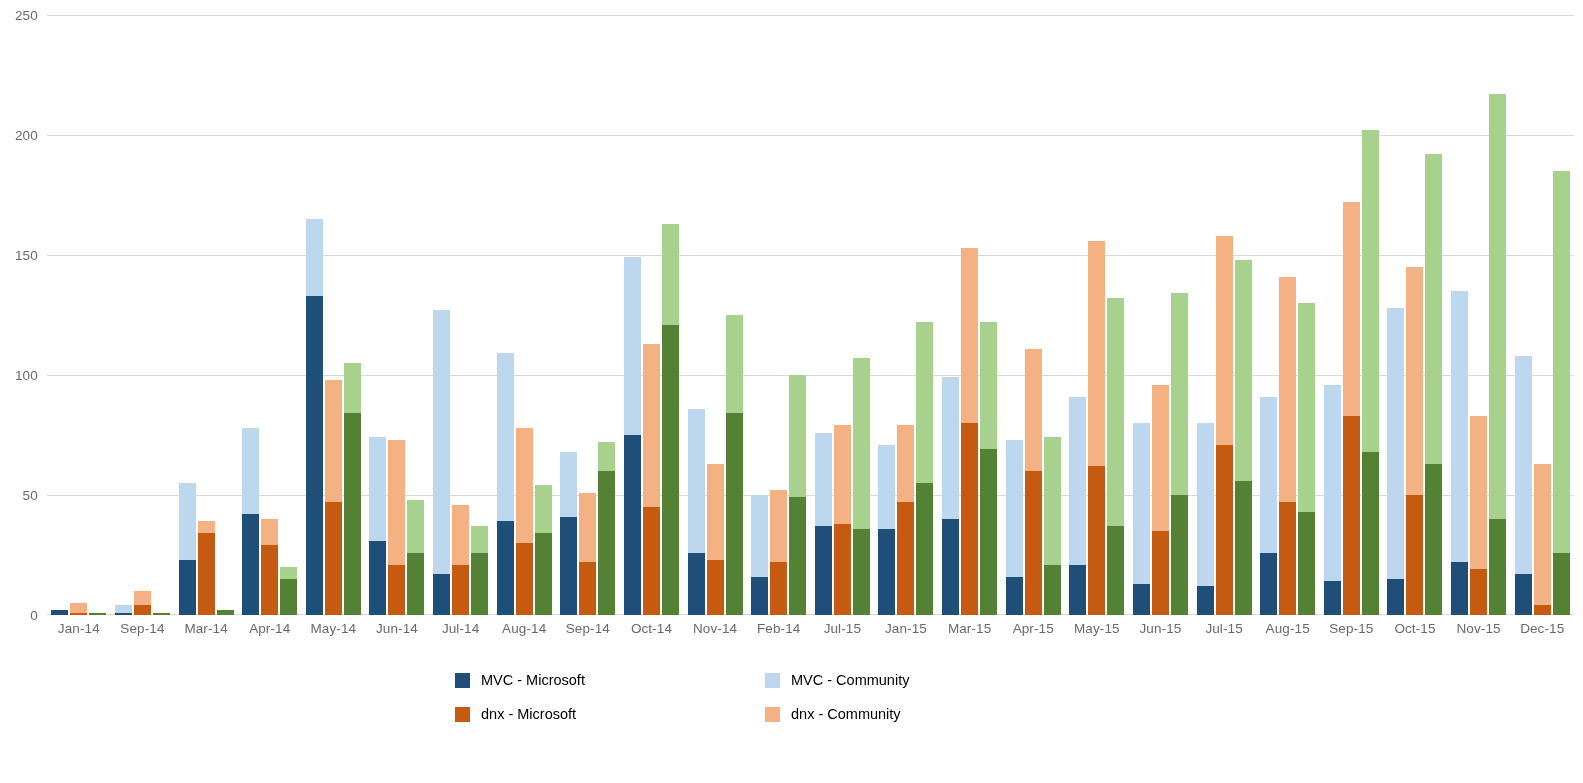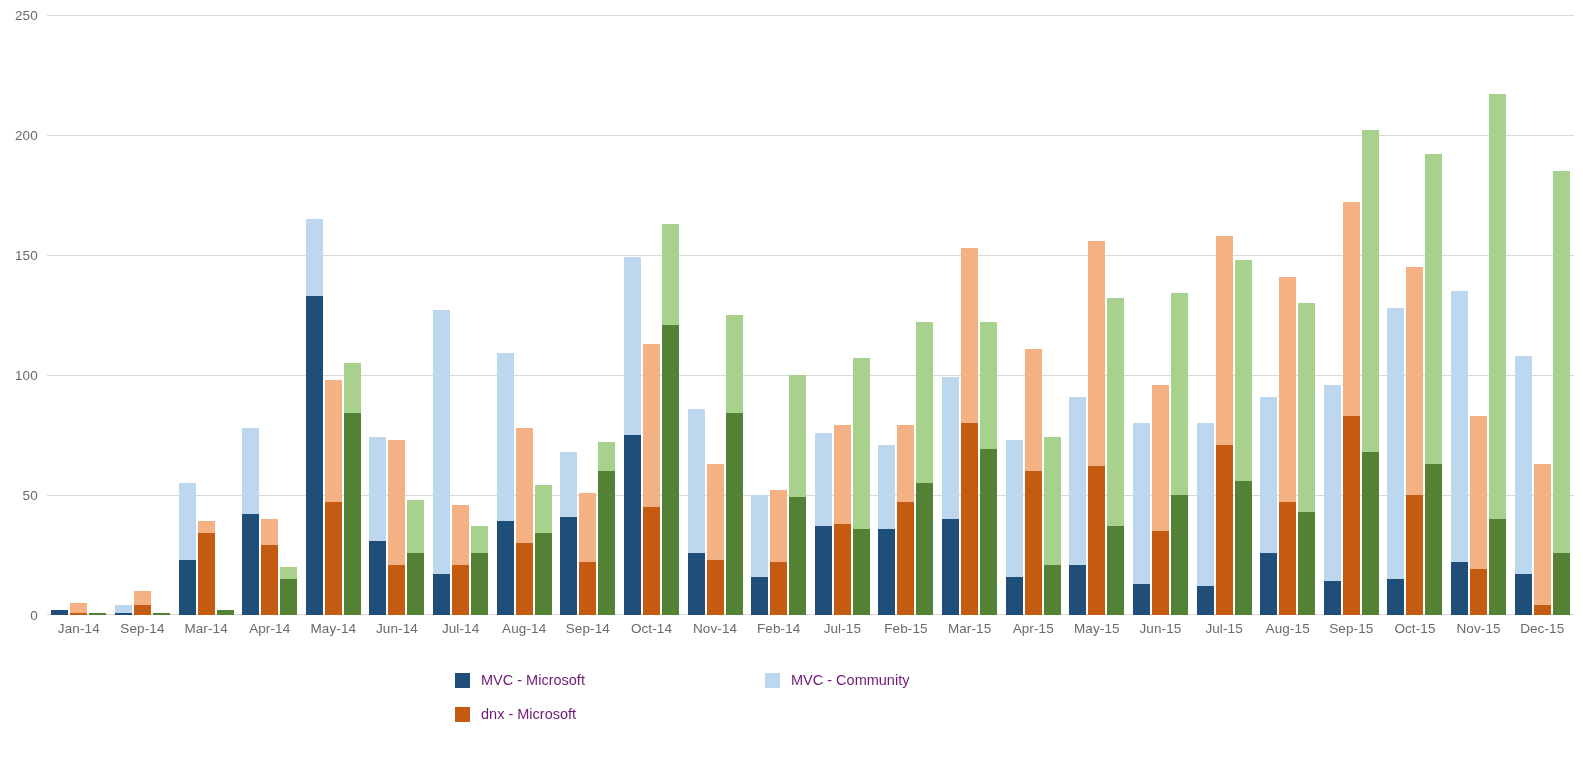--- a/index.html
+++ b/index.html
@@ -129,21 +129,21 @@
     align-items: center;
     gap: 11px;
   }
   .legend-swatch {
     width: 15px;
     height: 15px;
     flex: 0 0 auto;
   }
   .legend-label {
     font-size: 14.5px;
-    color: #701a75;
+    color: #000000;
     white-space: nowrap;
   }
 </style>
 </head>
 <body>
 
 <div id="chart-root">
 
   <div class="y-axis">
       <div class="y-tick" style="top: 615px;">0</div>
@@ -510,21 +510,21 @@
       <div class="x-label">Apr-14</div>
       <div class="x-label">May-14</div>
       <div class="x-label">Jun-14</div>
       <div class="x-label">Jul-14</div>
       <div class="x-label">Aug-14</div>
       <div class="x-label">Sep-14</div>
       <div class="x-label">Oct-14</div>
       <div class="x-label">Nov-14</div>
       <div class="x-label">Feb-14</div>
       <div class="x-label">Jul-15</div>
-      <div class="x-label">Feb-15</div>
+      <div class="x-label">Jan-15</div>
       <div class="x-label">Mar-15</div>
       <div class="x-label">Apr-15</div>
       <div class="x-label">May-15</div>
       <div class="x-label">Jun-15</div>
       <div class="x-label">Jul-15</div>
       <div class="x-label">Aug-15</div>
       <div class="x-label">Sep-15</div>
       <div class="x-label">Oct-15</div>
       <div class="x-label">Nov-15</div>
       <div class="x-label">Dec-15</div>
@@ -536,15 +536,19 @@
         <span class="legend-label">MVC - Microsoft</span>
       </div>
       <div class="legend-item">
         <span class="legend-swatch" style="background: rgb(189, 215, 238);"></span>
         <span class="legend-label">MVC - Community</span>
       </div>
       <div class="legend-item">
         <span class="legend-swatch" style="background: rgb(197, 90, 17);"></span>
         <span class="legend-label">dnx - Microsoft</span>
       </div>
+      <div class="legend-item">
+        <span class="legend-swatch" style="background: rgb(244, 177, 131);"></span>
+        <span class="legend-label">dnx - Community</span>
+      </div>
     </div>
 
 </div>
 
 </body></html>

